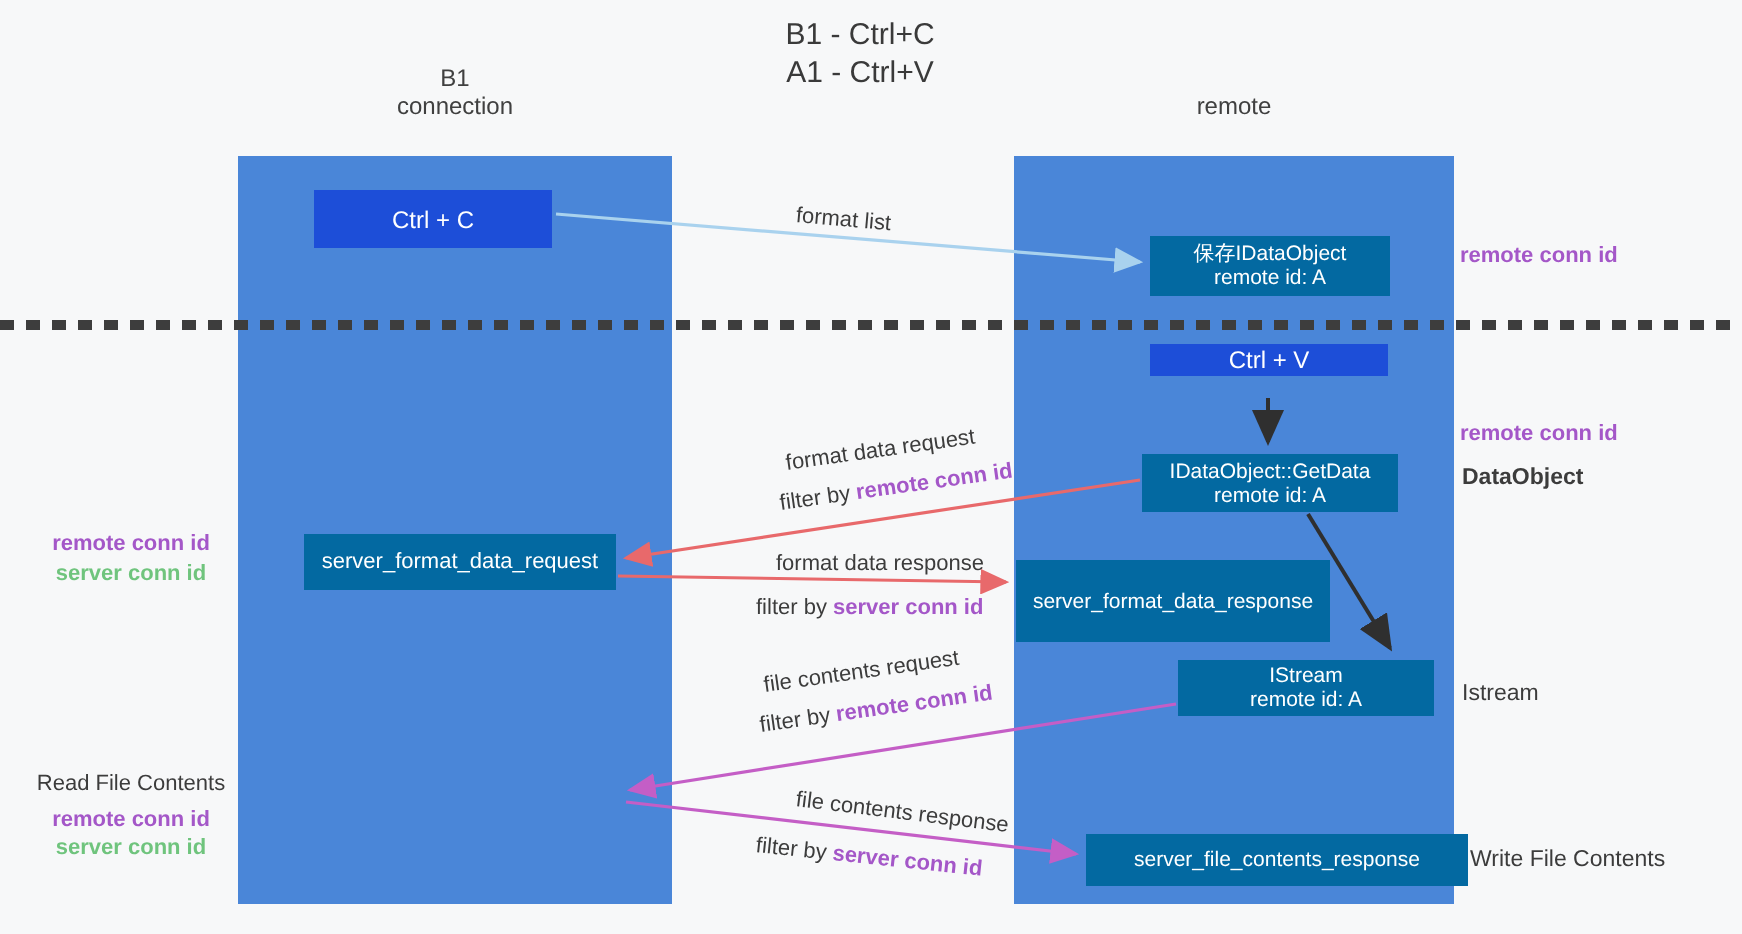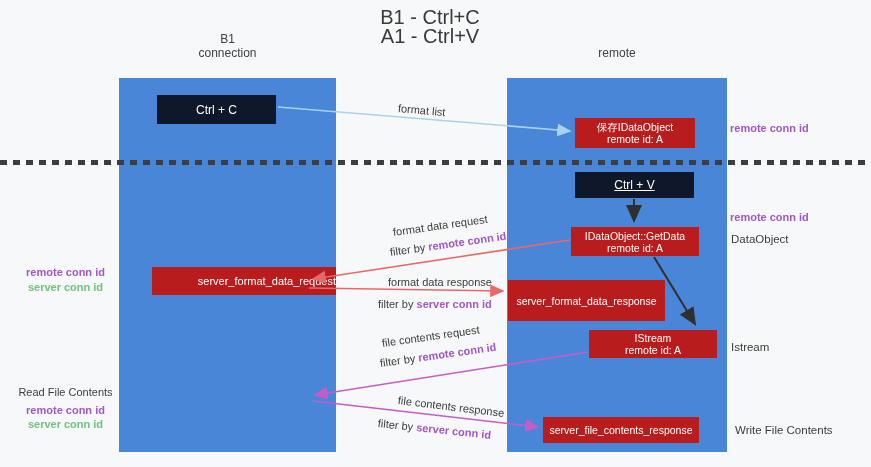--- a/index.html
+++ b/index.html
@@ -1,52 +1,52 @@
 <!DOCTYPE html>
 <html><head>
 <meta charset="utf-8">
 <style>
   html,body{margin:0;padding:0;}
   body{font-family:"Liberation Sans", sans-serif;}
   .stage{position:relative;width:871px;height:467px;background:#f7f8f9;overflow:hidden;}
 
   .title{position:absolute;left:430px;top:8px;transform:translateX(-50%);
-         text-align:center;font-size:20px;line-height:19px;color:#3a3a3a;}
+         text-align:center;font-size:15px;line-height:19px;color:#3a3a3a;}
 
   .lane-header{position:absolute;text-align:center;font-size:12px;line-height:14px;color:#404040;}
   .lane-header.left{left:119px;top:32px;width:217px;}
   .lane-header.right{left:507px;top:46px;width:220px;}
 
   .lane{position:absolute;top:78px;height:374px;background:#4a86d8;}
   .lane.left{left:119px;width:217px;}
   .lane.right{left:507px;width:220px;}
 
   .dashline{position:absolute;left:0;top:160px;width:871px;height:5px;
             background:repeating-linear-gradient(90deg,#3d3d3d 0 7px,transparent 7px 13px);z-index:5;}
 
   .box{position:absolute;display:flex;flex-direction:column;align-items:center;justify-content:center;
        color:#ffffff;text-align:center;z-index:4;}
-  .green{background:#0f172a;font-size:12px;}
-  .orange{background:#b91c1c;font-size:10.5px;line-height:12px;}
+  .green{background:#1d4ed8;font-size:12px;}
+  .orange{background:#0369a1;font-size:10.5px;line-height:12px;}
   .b-ctrl-c{left:157px;top:95px;width:119px;height:29px;}
   .b-save{left:575px;top:118px;width:120px;height:30px;}
-  .b-ctrl-v{left:575px;top:172px;width:119px;height:26px;text-decoration:underline;}
+  .b-ctrl-v{left:575px;top:172px;width:119px;height:16px;}
   .b-getdata{left:571px;top:227px;width:128px;height:29px;}
-  .b-fmt-req{left:152px;top:267px;width:184px;height:28px;font-size:11px;align-items:flex-end;}
+  .b-fmt-req{left:152px;top:267px;width:156px;height:28px;font-size:11px;}
   .b-fmt-res{left:508px;top:280px;width:157px;height:41px;}
   .b-istream{left:589px;top:330px;width:128px;height:28px;}
   .b-file-req{left:150px;top:383px;width:160px;height:27px;font-size:11px;}
-  .b-file-res{left:543px;top:417px;width:156px;height:26px;align-items:center;}
+  .b-file-res{left:543px;top:417px;width:191px;height:26px;align-items:center;}
 
   .side{position:absolute;font-size:11px;color:#3c3c3c;white-space:nowrap;z-index:6;}
   .purple{color:#a457c8;font-weight:bold;}
   .greentx{color:#6fc47d;font-weight:bold;}
   .side.r1{left:730px;top:122px;}
   .side.r2{left:730px;top:211px;}
-  .side.r3{left:731px;top:233px;font-size:11.5px;}
+  .side.r3{left:731px;top:233px;font-size:11.5px;font-weight:bold;}
   .side.r4{left:731px;top:341px;font-size:11.5px;}
   .side.r5{left:735px;top:424px;font-size:11.5px;}
   .leftcol{position:absolute;left:8px;width:115px;text-align:center;font-size:11px;white-space:nowrap;z-index:6;}
   .leftcol.l1{top:266px;}
   .leftcol.l2{top:281px;}
   .leftcol.l3{top:386px;color:#3c3c3c;}
   .leftcol.l4{top:404px;}
   .leftcol.l5{top:418px;}
 
   .alabel{position:absolute;font-size:11px;color:#3c3c3c;white-space:nowrap;z-index:6;transform-origin:left center;}

